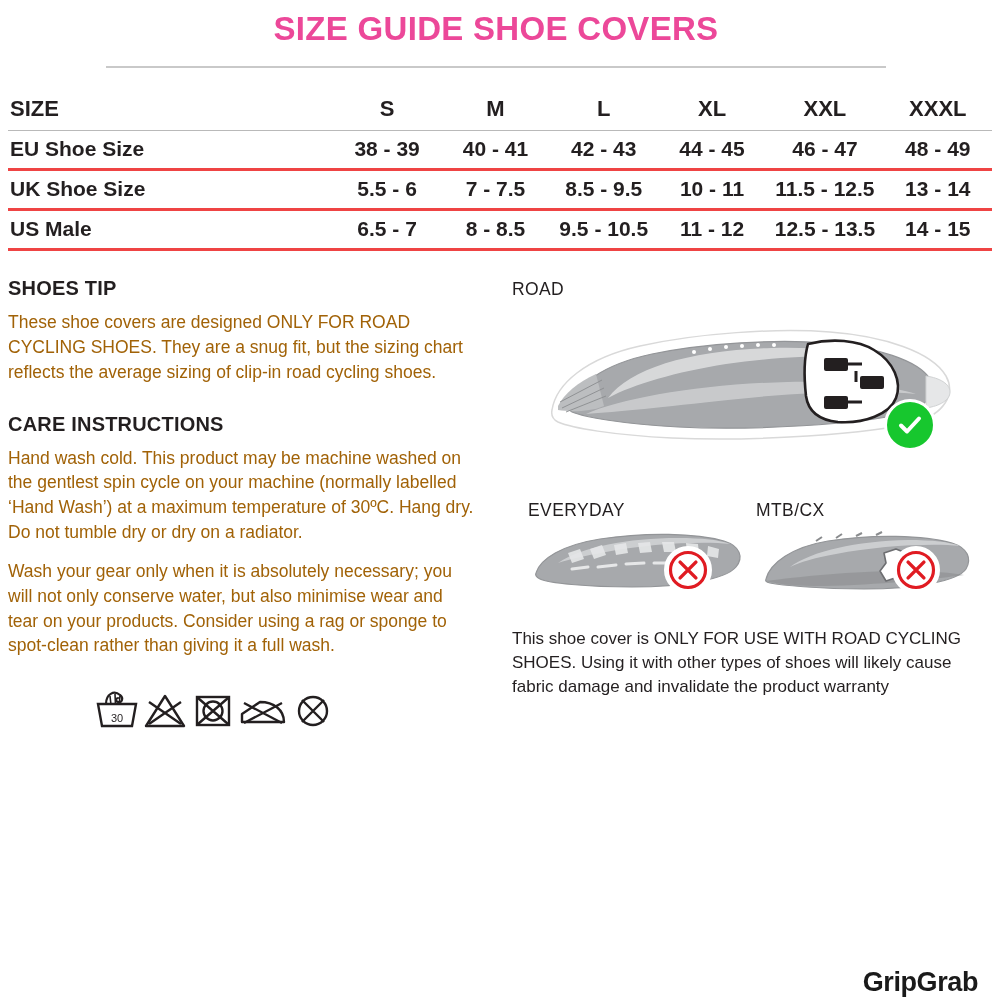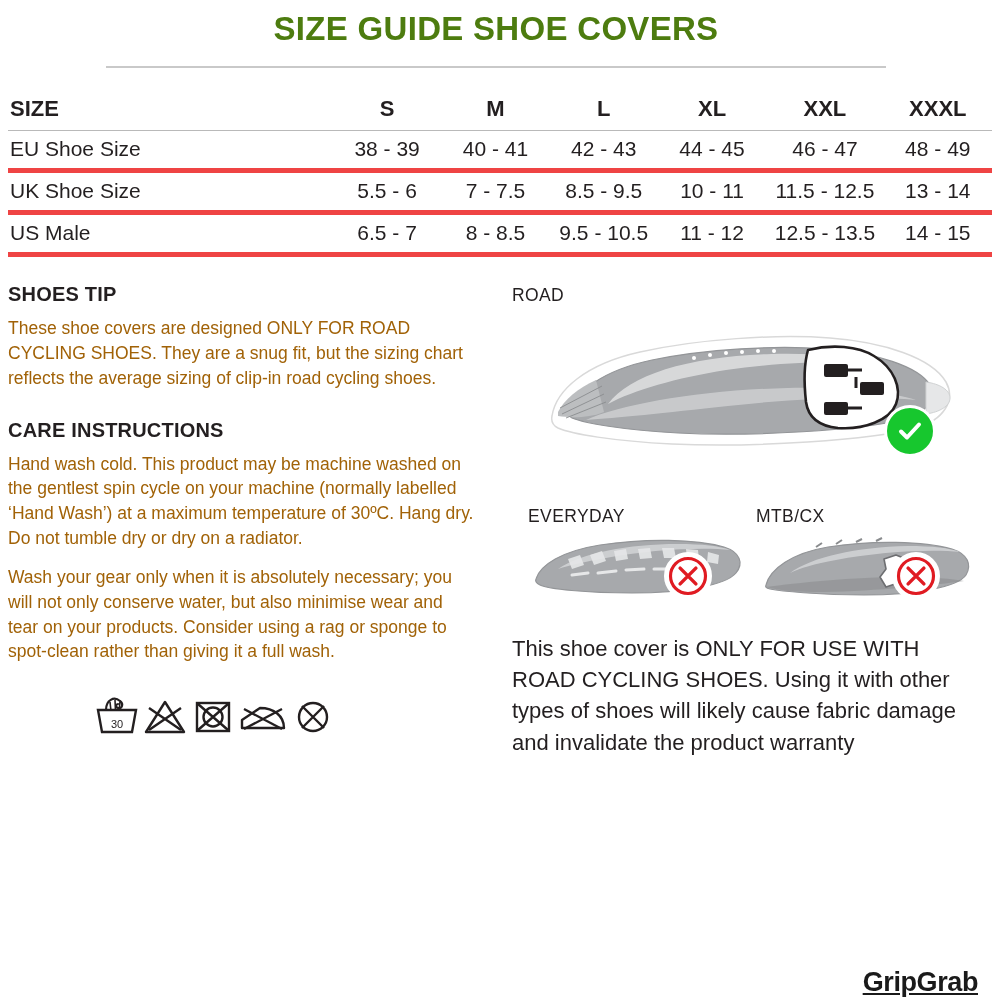--- a/index.html
+++ b/index.html
@@ -20,40 +20,40 @@
     padding: 0 8px;
   }
   
   .title {
     text-align: center;
     font-size: 33px;
     font-weight: bold;
     letter-spacing: 0.3px;
     margin: 6px 0 14px 0;
     padding-top: 4px;
-    color: #4d7c0f;
+    color: #ec4899;
   }
   .title-rule {
     width: 780px;
     height: 2px;
     background: #c9c9c9;
     margin: 18px auto 0 auto;
   }
   
   table.size-table {
     width: 984px;
     border-collapse: collapse;
     margin-top: 22px;
     font-size: 21px;
   }
   table.size-table th, table.size-table td {
     padding: 6px 4px 7px 4px;
     text-align: center;
-    font-weight: normal;
-    border-bottom: 5px solid #ef4444;
+    font-weight: bold;
+    border-bottom: 3px solid #ef4444;
     white-space: nowrap;
   }
   table.size-table thead th {
     font-weight: bold;
     font-size: 22px;
     padding-bottom: 8px;
     border-bottom: 1px solid #b9b9b9;
   }
   table.size-table th.rowhead, table.size-table td.rowhead {
     text-align: left;
@@ -97,39 +97,38 @@
     letter-spacing: 0.4px;
   }
   .road-block { position: relative; margin-top: 2px; }
   .small-row {
     display: flex;
     margin-top: 14px;
   }
   .small-block { position: relative; width: 232px; }
   .small-block.second { margin-left: 16px; }
   .right-note {
-    font-size: 22px;
+    font-size: 17px;
     line-height: 1.42;
     margin-top: 16px;
   }
   .badge {
     position: absolute;
     border-radius: 50%;
     display: flex; align-items: center; justify-content: center;
   }
   
   .footer {
     position: absolute;
     right: 14px;
     bottom: 8px;
     font-size: 27px;
     font-weight: bold;
     letter-spacing: -0.4px;
     color: #1a1a1a;
-    text-decoration: underline;
   }
 </style>
 </head>
 <body>
 
 <div class="page">
 
   <div class="title">SIZE GUIDE SHOE COVERS</div>
   <div class="title-rule"></div>
 

